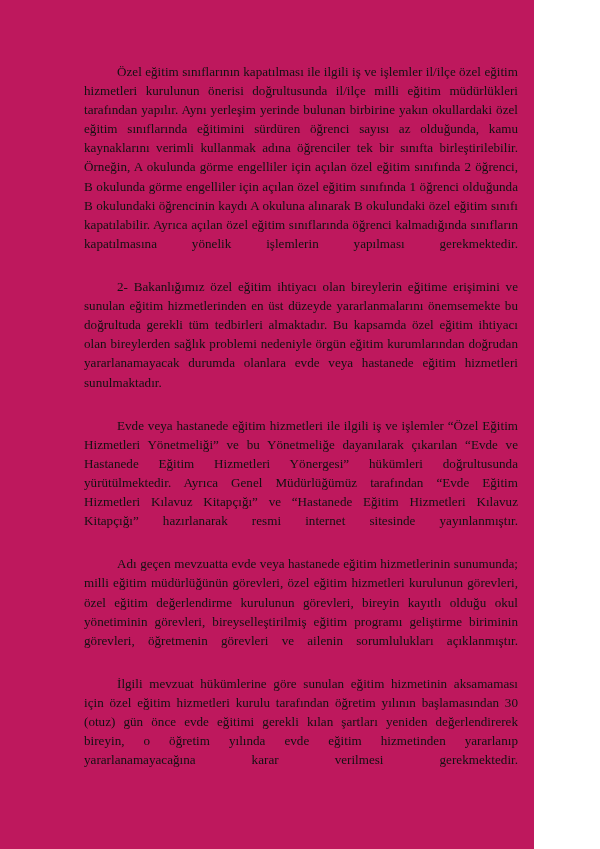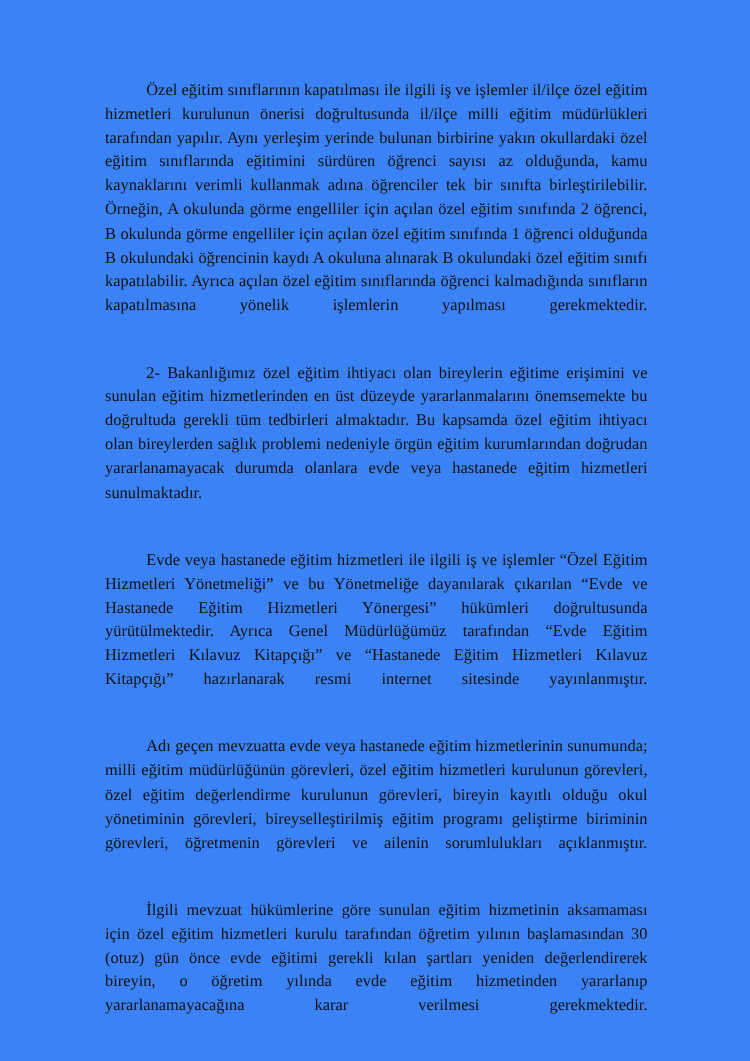--- a/index.html
+++ b/index.html
@@ -7,23 +7,23 @@
     margin: 0;
     padding: 0;
     background: #ffffff;
   }
   body {
     font-family: "Liberation Serif", "DejaVu Serif", serif;
     color: #1a1a1a;
   }
   #page {
     position: relative;
-    width: 600px;
+    width: 534px;
     height: 849px;
-    background: #3b82f6;
+    background: #be185d;
     overflow: hidden;
     box-sizing: border-box;
   }
   #doc-body {
     position: absolute;
     left: 84px;
     top: 62px;
     width: 434px;
   }
   .para {
@@ -33,21 +33,21 @@
     text-justify: inter-word;
     font-size: 13.1px;
     line-height: 19.1px;
     text-indent: 33px;
     color: #111111;
     word-spacing: 0.1px;
     letter-spacing: 0.02px;
     -webkit-font-smoothing: antialiased;
   }
   .para + .para {
-    margin-top: 16px;
+    margin-top: 5px;
   }
   
   .para::after {
     content: "";
     display: inline-block;
     width: 100%;
   }
 </style>
 </head>
 <body>

